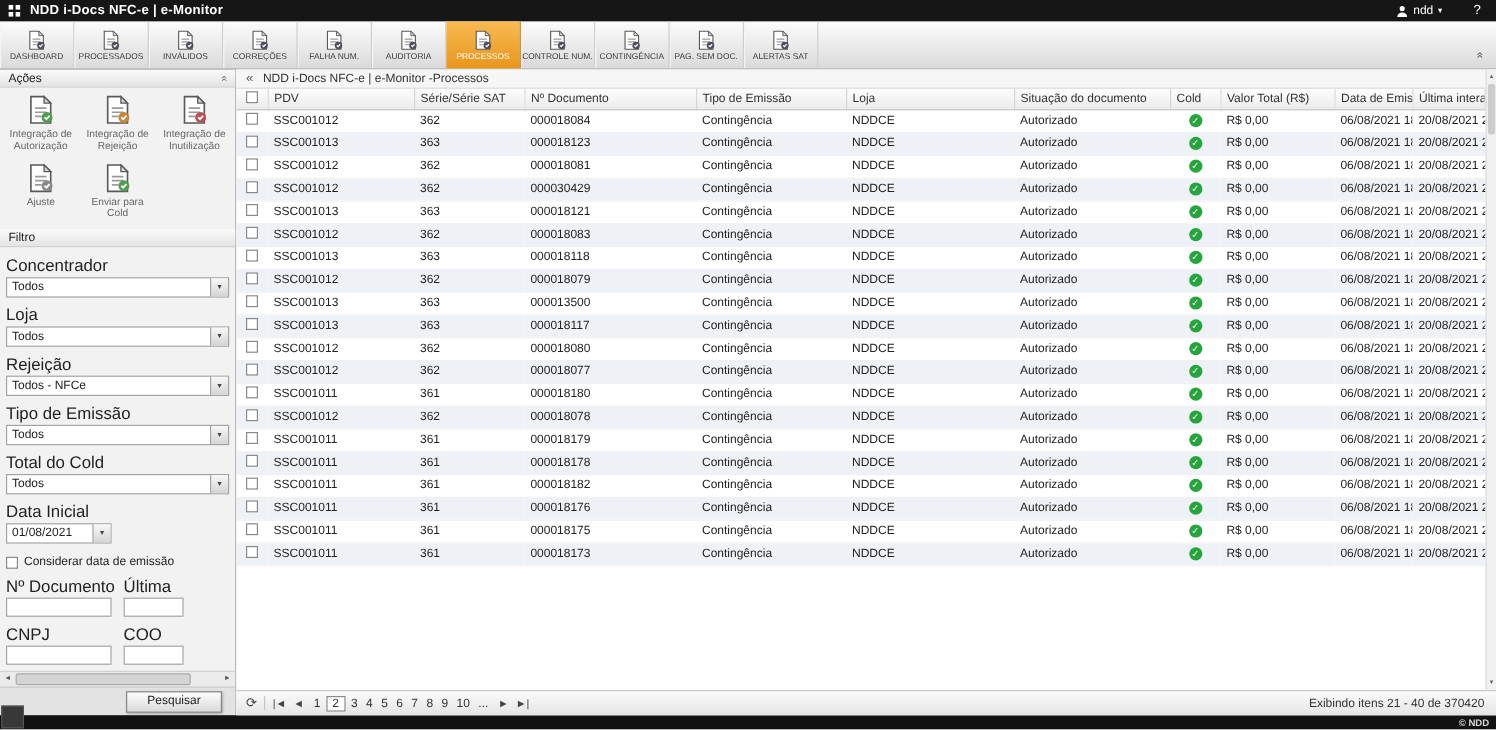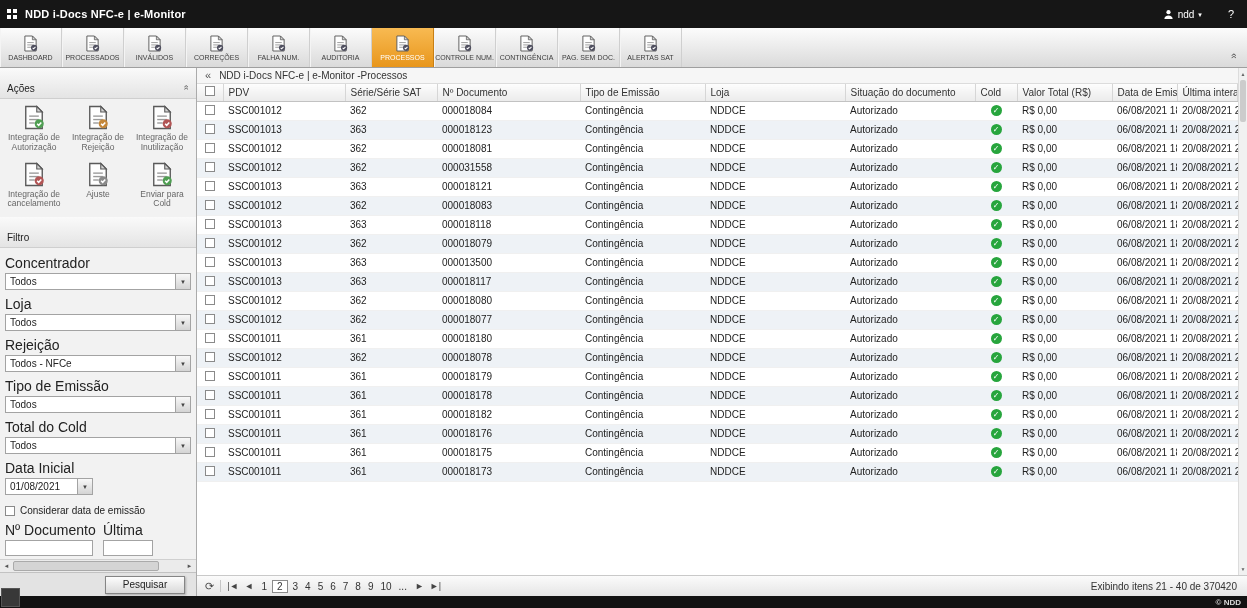--- a/index.html
+++ b/index.html
@@ -1,40 +1,40 @@
 <!DOCTYPE html>
 <html><head>
 <meta charset="utf-8">
 <style>
   *{box-sizing:border-box;margin:0;padding:0}
   html,body{width:1247px;height:608px;overflow:hidden}
   body{font-family:"Liberation Sans",sans-serif;font-size:10px;color:#333;background:#fff}
   .app{display:flex;flex-direction:column;height:608px;position:relative}
 
   
-  .hdr{height:28px;flex:0 0 auto;background:#161616;color:#fff;display:flex;align-items:center;padding:0 7px}
+  .hdr{height:18px;flex:0 0 auto;background:#161616;color:#fff;display:flex;align-items:center;padding:0 7px}
   .hdr-title{font-size:11px;font-weight:bold;margin-left:8px;letter-spacing:.2px}
   .hdr-right{margin-left:auto;display:flex;align-items:center}
   .hdr-user{display:flex;align-items:center;gap:4px;font-size:10px;cursor:default}
   .hdr-caret{font-size:7px;line-height:1}
   .hdr-help{margin-left:26px;margin-right:6px;font-size:11px;cursor:default}
 
   
   .tabbar{height:40px;flex:0 0 auto;background:linear-gradient(#fcfcfc,#dadada);border-bottom:1px solid #9f9f9f;display:flex;position:relative}
   .tab{width:62px;display:flex;flex-direction:column;align-items:center;justify-content:center;gap:2px;border-right:1px solid #cfcfcf;box-shadow:inset 1px 0 0 #f4f4f4;cursor:default}
   .tab-label{font-size:7px;color:#3c3c3c;white-space:nowrap}
   .tab.active{background:linear-gradient(#f8ba52,#e8961c);border-right-color:#c87f14;box-shadow:none}
   .tab.active .tab-label{color:#fff}
   .ribbon-collapse{position:absolute;right:10px;bottom:6px;color:#555;font-size:10px;transform:rotate(-90deg);cursor:default;line-height:1}
 
   .content{flex:1;display:flex;min-height:0}
 
   
   .sidebar{width:197px;flex:0 0 auto;background:#f2f2f2;border-right:1px solid #ababab;display:flex;flex-direction:column;min-height:0}
-  .panel-hdr{height:15px;flex:0 0 auto;background:linear-gradient(#fafafa,#e4e4e4);border-bottom:1px solid #cfcfcf;display:flex;align-items:flex-start;justify-content:space-between;padding:15px 7px;font-size:10px;color:#222}
+  .panel-hdr{height:15px;flex:0 0 auto;background:linear-gradient(#fafafa,#e4e4e4);border-bottom:1px solid #cfcfcf;display:flex;align-items:center;justify-content:space-between;padding:0 7px;font-size:10px;color:#222}
   .panel-collapse{transform:rotate(-90deg);font-size:9px;color:#555;line-height:1;cursor:default}
   .actions{display:grid;grid-template-columns:repeat(3,1fr);padding:6px 2px 8px;row-gap:9px;flex:0 0 auto}
   .action{display:flex;flex-direction:column;align-items:center;text-align:center;font-size:8.5px;color:#666;gap:3px;cursor:default;line-height:1.15;padding:0 2px}
   .filters{flex:1;min-height:0;padding:1px 5px;overflow:hidden}
   .f-label{font-size:14px;color:#222;margin:6px 0 2px;white-space:nowrap}
   .select{height:17px;background:#fff;border:1px solid #a3a3a3;display:flex;align-items:center;font-size:10px;color:#222;cursor:default}
   .select .val{flex:1;padding-left:4px;white-space:nowrap;overflow:hidden}
   .select .arr{width:15px;align-self:stretch;background:linear-gradient(#f8f8f8,#d4d4d4);border-left:1px solid #a3a3a3;display:flex;align-items:center;justify-content:center;font-size:6px;color:#444}
   .two{display:flex;gap:10px}
   .two>div{width:88px;flex:0 0 auto}
@@ -282,32 +282,20 @@
             <svg class="doc-ic" width="22" height="25" viewBox="0 0 16 18">
               <path d="M2 1h8l4 4v12H2z" fill="#fefefe" stroke="#5a5a5a" stroke-width="1"></path>
               <path d="M10 1l4 4h-4z" fill="#d5d5d5" stroke="#5a5a5a" stroke-width="0.8"></path>
               <line x1="4.5" y1="8" x2="11.5" y2="8" stroke="#9a9a9a" stroke-width="1"></line>
               <line x1="4.5" y1="10.5" x2="11.5" y2="10.5" stroke="#9a9a9a" stroke-width="1"></line>
               <line x1="4.5" y1="13" x2="8.5" y2="13" stroke="#9a9a9a" stroke-width="1"></line>
               <circle cx="11.8" cy="13.6" r="3.3" fill="#b25555"></circle>
               <path d="M10.3 13.6l1.1 1.1 1.9-2.1" stroke="#fff" stroke-width="1.1" fill="none"></path>
             </svg>
             <span>Integração de Inutilização</span>
-          </div>
-          <div class="action">
-            <svg class="doc-ic" width="22" height="25" viewBox="0 0 16 18">
-              <path d="M2 1h8l4 4v12H2z" fill="#fefefe" stroke="#5a5a5a" stroke-width="1"></path>
-              <path d="M10 1l4 4h-4z" fill="#d5d5d5" stroke="#5a5a5a" stroke-width="0.8"></path>
-              <line x1="4.5" y1="8" x2="11.5" y2="8" stroke="#9a9a9a" stroke-width="1"></line>
-              <line x1="4.5" y1="10.5" x2="11.5" y2="10.5" stroke="#9a9a9a" stroke-width="1"></line>
-              <line x1="4.5" y1="13" x2="8.5" y2="13" stroke="#9a9a9a" stroke-width="1"></line>
-              <circle cx="11.8" cy="13.6" r="3.3" fill="#b25555"></circle>
-              <path d="M10.3 13.6l1.1 1.1 1.9-2.1" stroke="#fff" stroke-width="1.1" fill="none"></path>
-            </svg>
-            <span>Integração de cancelamento</span>
           </div>
           <div class="action">
             <svg class="doc-ic" width="22" height="25" viewBox="0 0 16 18">
               <path d="M2 1h8l4 4v12H2z" fill="#fefefe" stroke="#5a5a5a" stroke-width="1"></path>
               <path d="M10 1l4 4h-4z" fill="#d5d5d5" stroke="#5a5a5a" stroke-width="0.8"></path>
               <line x1="4.5" y1="8" x2="11.5" y2="8" stroke="#9a9a9a" stroke-width="1"></line>
               <line x1="4.5" y1="10.5" x2="11.5" y2="10.5" stroke="#9a9a9a" stroke-width="1"></line>
               <line x1="4.5" y1="13" x2="8.5" y2="13" stroke="#9a9a9a" stroke-width="1"></line>
               <circle cx="11.8" cy="13.6" r="3.3" fill="#8a8a8a"></circle>
               <path d="M10.3 13.6l1.1 1.1 1.9-2.1" stroke="#fff" stroke-width="1.1" fill="none"></path>
@@ -500,21 +488,21 @@
                 <td>Autorizado</td>
                 <td class="center"><span class="coldok">✓</span></td>
                 <td>R$ 0,00</td>
                 <td>06/08/2021 18:4</td>
                 <td>20/08/2021 21:2</td>
               </tr>
               <tr>
                 <td class="center"><input type="checkbox" style=""></td>
                 <td>SSC001012</td>
                 <td>362</td>
-                <td>000031558</td>
+                <td>000030429</td>
                 <td>Contingência</td>
                 <td>NDDCE</td>
                 <td>Autorizado</td>
                 <td class="center"><span class="coldok">✓</span></td>
                 <td>R$ 0,00</td>
                 <td>06/08/2021 18:4</td>
                 <td>20/08/2021 21:2</td>
               </tr>
               <tr>
                 <td class="center"><input type="checkbox" style=""></td>

